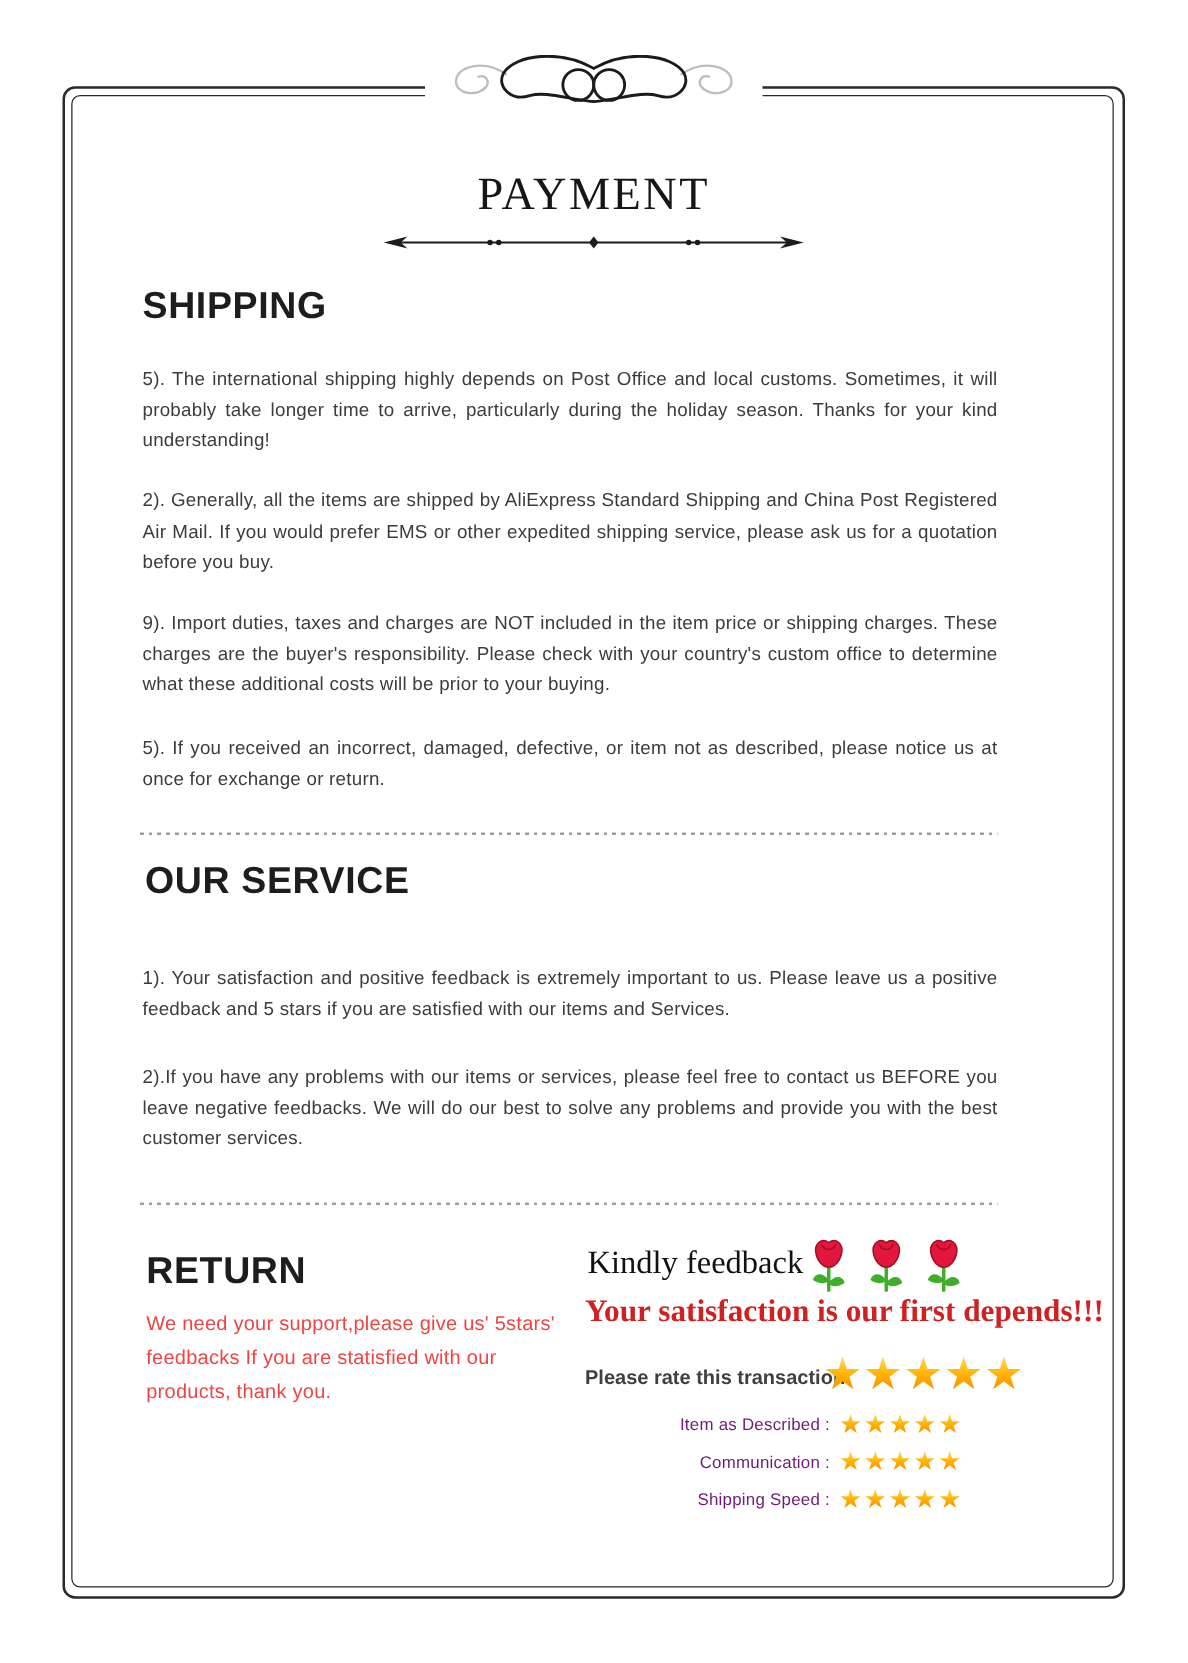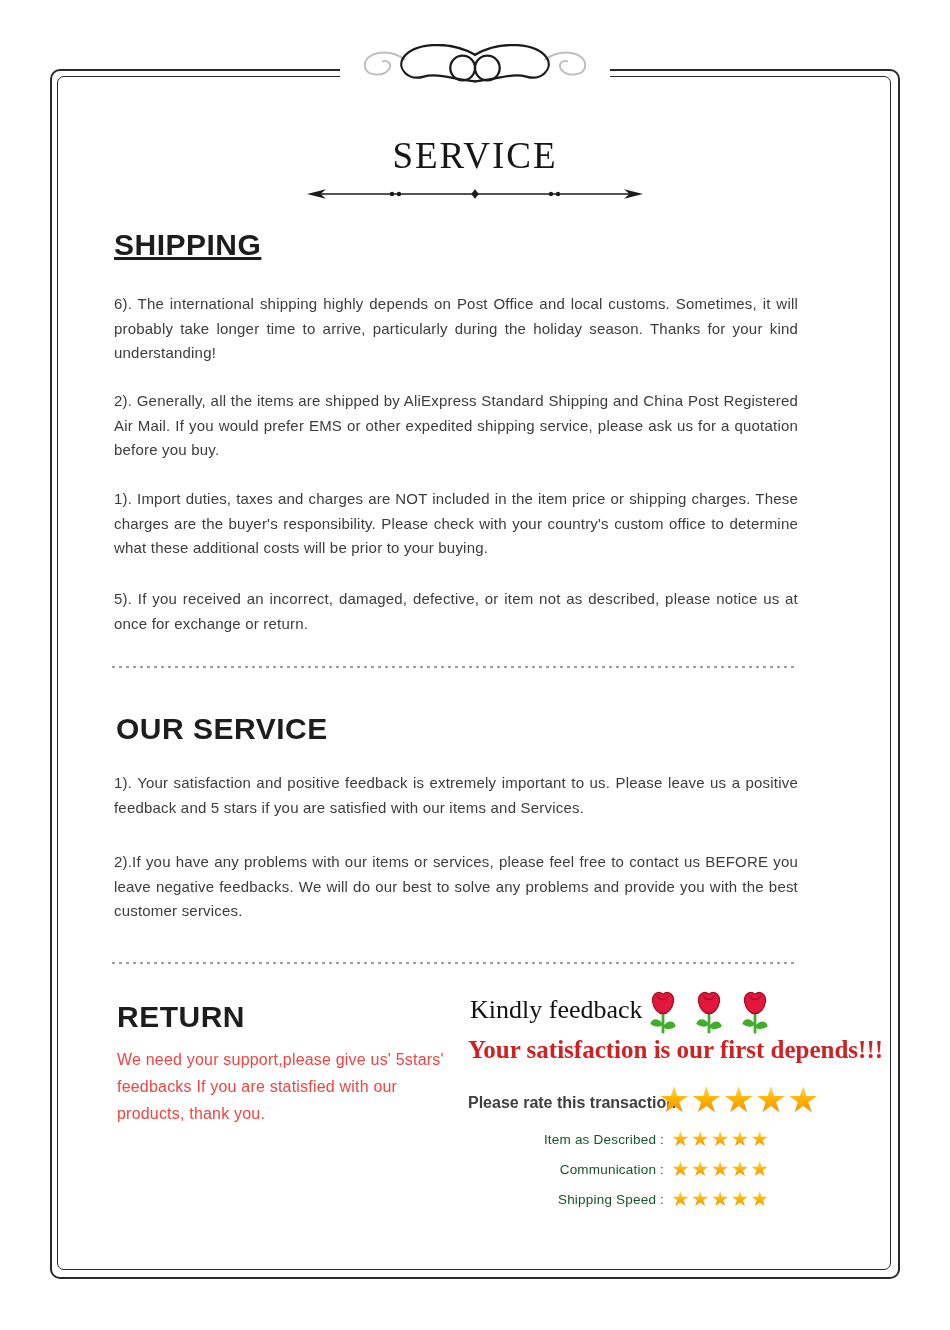--- a/index.html
+++ b/index.html
@@ -35,22 +35,22 @@
   }
   .title-divider {
     position: absolute; left: 305px; top: 186px;
     width: 340px; height: 16px;
   }
   .section-heading {
     position: absolute; margin: 0;
     font-size: 30px; font-weight: bold; letter-spacing: 0.5px;
     color: #1d1d1d;
   }
-  .h-shipping { left: 114px; top: 228px; text-decoration: underline; }
-  .h-service  { left: 116px; top: 712px; }
+  .h-shipping { left: 114px; top: 228px; }
+  .h-service  { left: 116px; top: 688px; }
   .h-return   { left: 117px; top: 1000px; }
   .para {
     position: absolute; left: 114px; width: 684px; margin: 0;
     font-size: 15px; line-height: 24.5px; letter-spacing: 0.2px;
     color: #3c3c3c; text-align: justify;
   }
   .p1 { top: 292px; }
   .p2 { top: 389px; }
   .p3 { top: 487px; }
   .p4 { top: 587px; }
@@ -103,21 +103,21 @@
     font-size: 36px; letter-spacing: 0px;
   }
   .rating-rows {
     position: absolute; left: 468px; top: 1124px; width: 320px;
   }
   .rating-row {
     display: flex; align-items: center; height: 30px;
   }
   .rating-label {
     width: 196px; text-align: right; margin-right: 7px;
-    font-size: 13.5px; color: #14532d; letter-spacing: 0.2px;
+    font-size: 13.5px; color: #701a75; letter-spacing: 0.2px;
   }
   .stars-small { font-size: 21px; letter-spacing: 1px; }
 </style>
 </head>
 <body>
 
 <div class="page">
 
   <div class="frame-outer"></div>
   <div class="frame-inner"></div>
@@ -126,39 +126,39 @@
     <svg width="266" height="48" viewBox="0 0 280 48" fill="none" xmlns="http://www.w3.org/2000/svg">
       <path d="M66,15 C48,2 24,8 24,21 C24,32 42,34 49,26 C53,21 49,15 43,17" stroke="#bdbdbd" stroke-width="2" fill="none" stroke-linecap="round"></path>
       <path d="M214,15 C232,2 256,8 256,21 C256,32 238,34 231,26 C227,21 231,15 237,17" stroke="#bdbdbd" stroke-width="2" fill="none" stroke-linecap="round"></path>
       <path d="M140,10 C112,-6 74,-2 64,14 C58,25 70,38 86,33 C100,29 118,36 140,38" stroke="#1b1b1b" stroke-width="2.4" fill="none" stroke-linecap="round"></path>
       <path d="M140,10 C168,-6 206,-2 216,14 C222,25 210,38 194,33 C180,29 162,36 140,38" stroke="#1b1b1b" stroke-width="2.4" fill="none" stroke-linecap="round"></path>
       <circle cx="127" cy="24" r="13" stroke="#1b1b1b" stroke-width="2.4" fill="none"></circle>
       <circle cx="153" cy="24" r="13" stroke="#1b1b1b" stroke-width="2.4" fill="none"></circle>
     </svg>
   </div>
 
-  <h1 class="page-title">SERVICE</h1>
+  <h1 class="page-title">PAYMENT</h1>
 
   <div class="title-divider">
     <svg width="340" height="16" viewBox="0 0 340 16" xmlns="http://www.w3.org/2000/svg">
       <line x1="10" y1="8" x2="330" y2="8" stroke="#1b1b1b" stroke-width="1.6"></line>
       <path d="M2,8 L21,3.2 L15.5,8 L21,12.8 Z" fill="#1b1b1b"></path>
       <path d="M338,8 L319,3.2 L324.5,8 L319,12.8 Z" fill="#1b1b1b"></path>
       <path d="M170,3.2 L173.8,8 L170,12.8 L166.2,8 Z" fill="#1b1b1b"></path>
       <circle cx="87" cy="8" r="2.2" fill="#1b1b1b"></circle>
       <circle cx="94" cy="8" r="2.2" fill="#1b1b1b"></circle>
       <circle cx="246" cy="8" r="2.2" fill="#1b1b1b"></circle>
       <circle cx="253" cy="8" r="2.2" fill="#1b1b1b"></circle>
     </svg>
   </div>
 
   <h2 class="section-heading h-shipping">SHIPPING</h2>
-  <p class="para p1">6).  The international shipping highly depends on Post Office and local customs. Sometimes, it will probably take longer time to arrive, particularly during the holiday season. Thanks for your kind understanding!</p>
+  <p class="para p1">5).  The international shipping highly depends on Post Office and local customs. Sometimes, it will probably take longer time to arrive, particularly during the holiday season. Thanks for your kind understanding!</p>
   <p class="para p2">2). Generally, all the items are shipped by AliExpress Standard Shipping and China Post Registered Air Mail. If you would prefer EMS or other expedited shipping service, please ask us for a quotation before you buy.</p>
-  <p class="para p3">1). Import duties, taxes and charges are NOT included in the item price or shipping charges. These charges are the buyer's responsibility. Please check with your country's custom office to determine what these additional costs will be prior to your buying.</p>
+  <p class="para p3">9). Import duties, taxes and charges are NOT included in the item price or shipping charges. These charges are the buyer's responsibility. Please check with your country's custom office to determine what these additional costs will be prior to your buying.</p>
   <p class="para p4">5). If you received an incorrect, damaged, defective, or item not as described, please notice us at once for exchange or return.</p>
 
   <div class="dashed-divider dash1"></div>
 
   <h2 class="section-heading h-service">OUR SERVICE</h2>
   <p class="para s1">1). Your satisfaction and positive feedback is extremely important to us. Please leave us a positive feedback and 5 stars if you are satisfied with our items and Services.</p>
   <p class="para s2">2).If you have any problems with our items or services, please feel free to contact us BEFORE you leave negative feedbacks. We will do our best to solve any problems and provide you with the best customer services.</p>
 
   <div class="dashed-divider dash2"></div>
 

